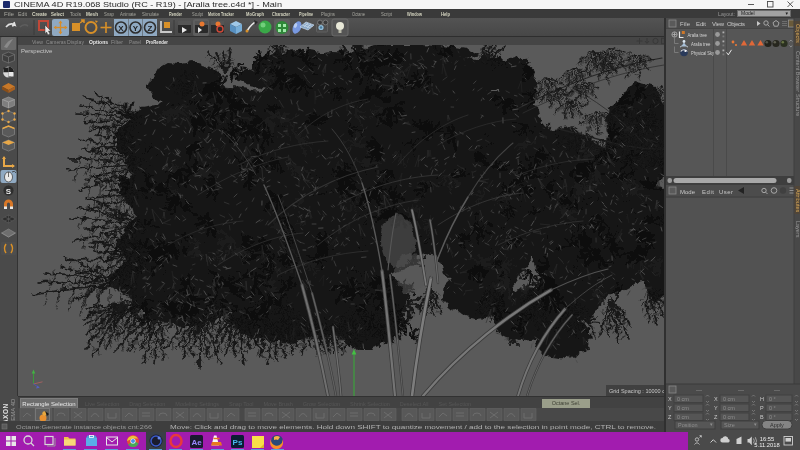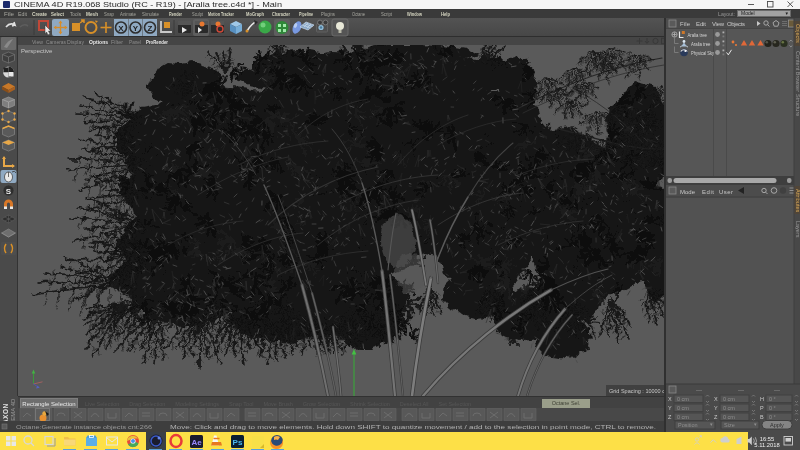--- a/index.html
+++ b/index.html
@@ -25,21 +25,21 @@
 #viewport { left:18px; top:45px; width:646px; height:351px; background:#5a5a5a; overflow:hidden; }
 
 #rpanel { left:664px; top:18px; width:136px; height:414px; background:#4e4e4e;
   border-left:2px solid #303030; color:#c4c4c4; font-size:6px; }
 
 #maxon { left:0; top:396px; width:18px; height:36px; background:#4a4a4a; }
 #btabs { left:18px; top:396px; width:646px; height:12px; background:#424242; border-top:1px solid #323232; }
 #bicons { left:18px; top:408px; width:646px; height:13px; background:#484848; }
 #statusbar { left:0; top:421px; width:664px; height:11px; background:#3e3e3e;
   color:#b5b5b5; font-size:6.5px; line-height:11px; }
-#taskbar { left:0; top:432px; width:748px; height:18px; background:#fde047; }
+#taskbar { left:0; top:432px; width:688px; height:18px; background:#a21caf; }
 </style>
 </head>
 <body>
 <div id="stage">
   <div class="abs" id="titlebar">
     <div style="position:absolute;left:3px;top:1px;width:7px;height:7px;background:#1b2a6b;border-radius:1px"></div>
     <svg width="400" height="9" style="position:absolute;left:0;top:0" font-family="Liberation Sans">
 <text x="14" y="6.8" font-size="6.5" fill="#2a2a2a" textLength="268" lengthAdjust="spacingAndGlyphs">CINEMA 4D R19.068 Studio (RC - R19) - [Aralia tree.c4d *] - Main</text>
 </svg>
     <svg width="60" height="9" style="position:absolute;left:740px;top:0">

